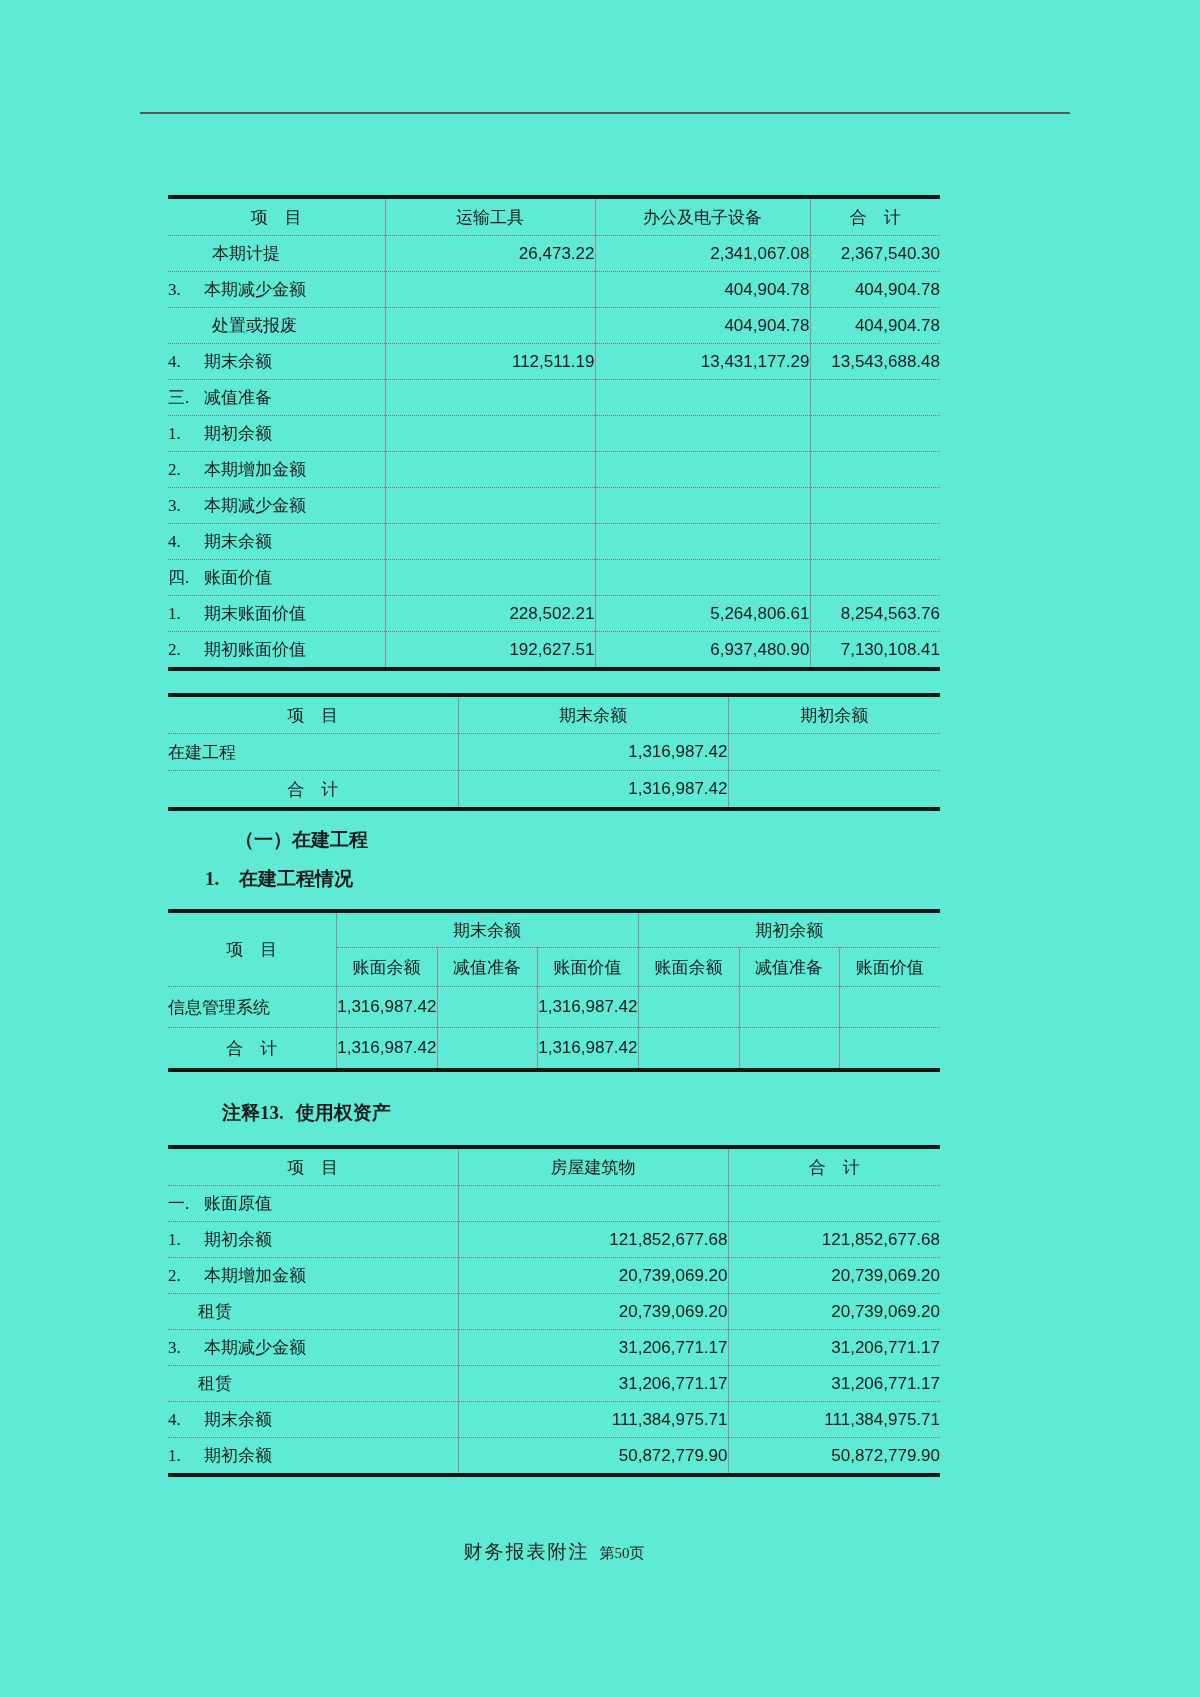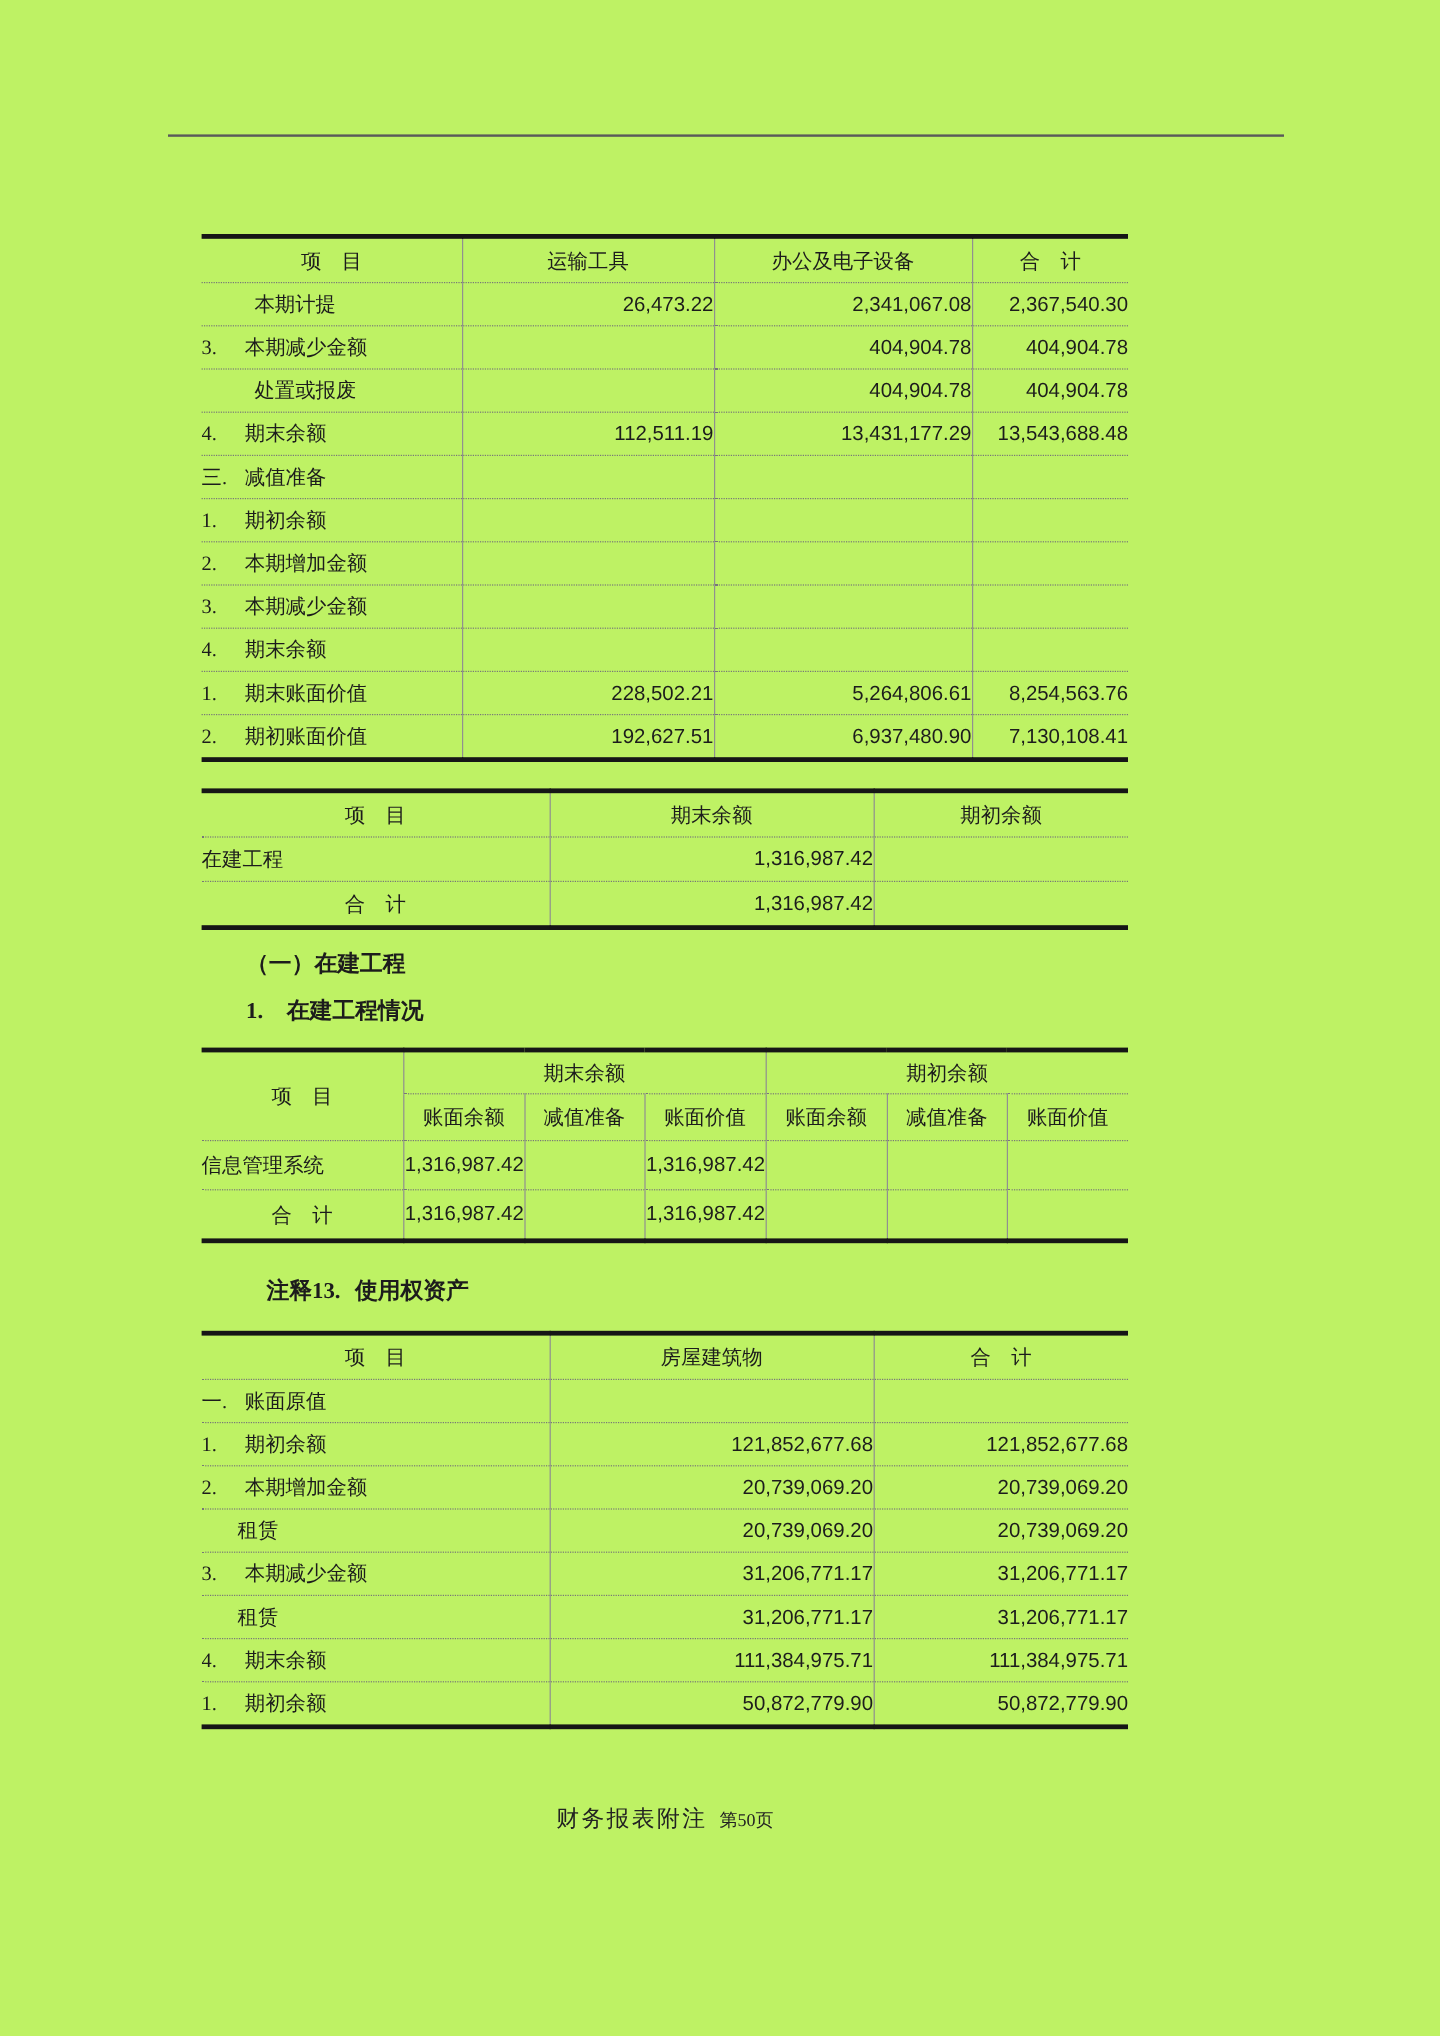--- a/index.html
+++ b/index.html
@@ -1,16 +1,16 @@
 <!DOCTYPE html>
 <html><head>
 <meta charset="utf-8">
 <style>
   html,body{margin:0;padding:0;background:#e8e8e8;}
-  .page{position:relative;width:1200px;height:1697px;background:#bef264;margin:0 auto;
+  .page{position:relative;width:1200px;height:1697px;background:#5eead4;margin:0 auto;
         font-family:"Liberation Serif","DejaVu Serif",serif;color:#1c1c1c;overflow:hidden;}
   .top-rule{position:absolute;top:112px;left:140px;width:930px;border-top:2px solid #5a5a5a;}
   .content{position:absolute;top:114px;left:168px;width:772px;}
 
   table.t{border-collapse:collapse;table-layout:fixed;width:772px;
           border-top:4px solid #161616;border-bottom:4px solid #161616;}
   table.t th{font-weight:normal;font-size:17px;text-align:center;vertical-align:middle;}
   table.t td{font-size:17px;vertical-align:middle;}
   table.t th,table.t td{border-left:1px solid #909090;padding:0;overflow:hidden;white-space:nowrap;}
   table.t th:first-child,table.t td:first-child{border-left:none;}
@@ -29,21 +29,21 @@
   td.item.indent-deep{padding-left:44px;}
   td.item.indent-mid{padding-left:30px;font-family:Liberation Mono, monospace;}
   td.item.center{text-align:center;padding-left:0;}
   td.num{font-family:"Liberation Sans","DejaVu Sans",sans-serif;font-size:16px;
          text-align:right;padding-right:12px;}
 
   .t1{margin-top:81px;}
   .heading{font-weight:bold;font-size:19px;line-height:26px;}
   .h-note12{margin-top:33px;margin-left:54px;}
   .t2{margin-top:22px;}
-  .h-sub1{margin-top:16px;margin-left:37px;}
+  .h-sub1{margin-top:16px;margin-left:67px;}
   .h-sub2{margin-top:13px;margin-left:37px;}
   .h-sub2 .h-no2{display:inline-block;min-width:34px;}
   .t3{margin-top:17px;}
   .h-note13{margin-top:28px;margin-left:54px;}
   .t4{margin-top:19px;}
   .h-title.gap-wide{margin-left:62px;}
   .h-title.gap-narrow{margin-left:12px;}
 
   .footer{margin-top:62px;text-align:center;color:#222;}
   .f-title{font-size:19px;letter-spacing:2px;}
@@ -120,20 +120,26 @@
             <td class="num"></td>
             <td class="num"></td>
           </tr>
           <tr>
             <td class="item"><span class="prefix">4.</span><span>期末余额</span></td>
             <td class="num"></td>
             <td class="num"></td>
             <td class="num"></td>
           </tr>
           <tr>
+            <td class="item"><span class="prefix">四.</span><span>账面价值</span></td>
+            <td class="num"></td>
+            <td class="num"></td>
+            <td class="num"></td>
+          </tr>
+          <tr>
             <td class="item"><span class="prefix">1.</span><span>期末账面价值</span></td>
             <td class="num">228,502.21</td>
             <td class="num">5,264,806.61</td>
             <td class="num">8,254,563.76</td>
           </tr>
           <tr>
             <td class="item"><span class="prefix">2.</span><span>期初账面价值</span></td>
             <td class="num">192,627.51</td>
             <td class="num">6,937,480.90</td>
             <td class="num">7,130,108.41</td>

